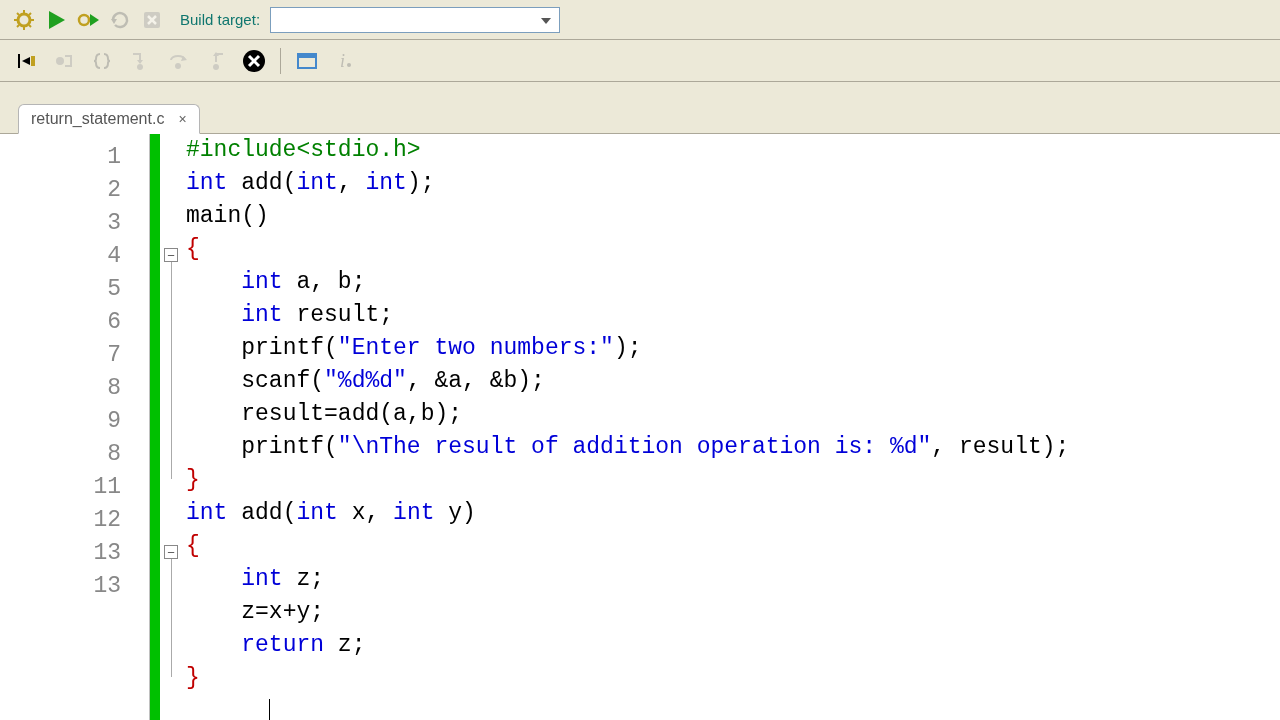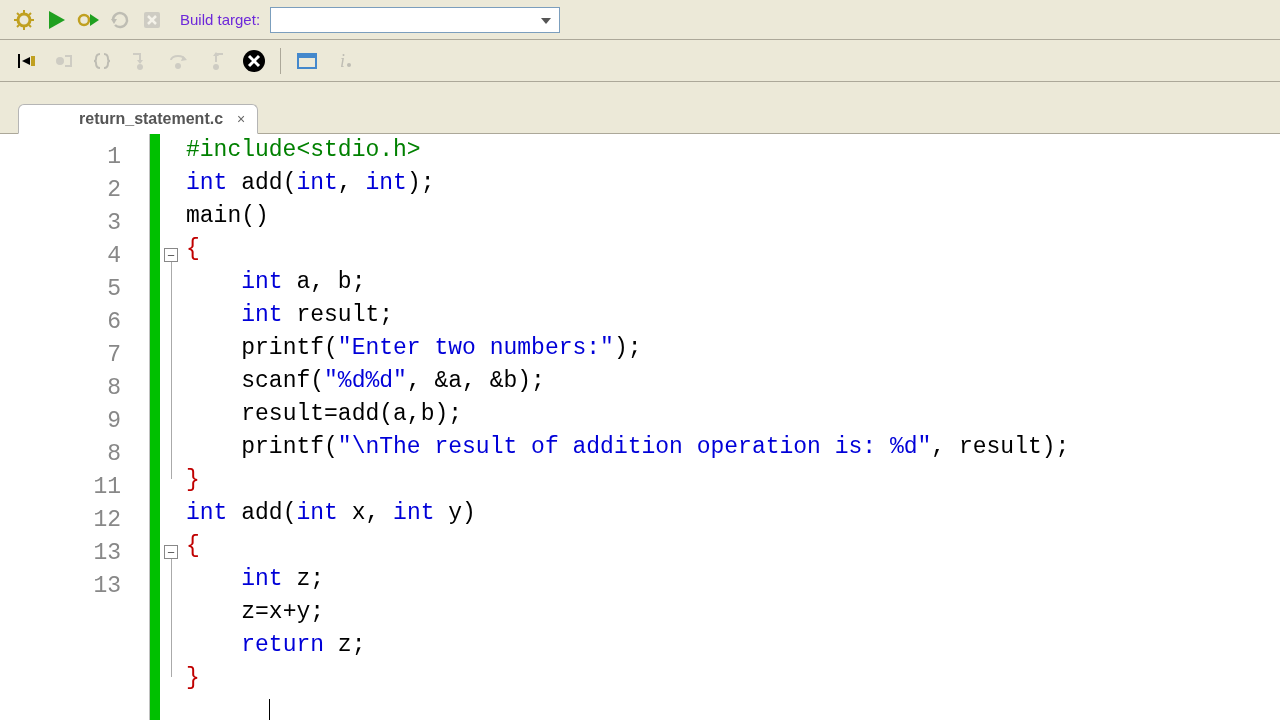--- a/index.html
+++ b/index.html
@@ -23,21 +23,21 @@
       width: 28px;
       height: 28px;
       display: flex;
       align-items: center;
       justify-content: center;
       cursor: pointer;
     }
     .toolbar-icon.disabled { opacity: 0.45; cursor: default; }
     .build-label {
       font-size: 15px;
-      color: #6d28d9;
+      color: #0f766e;
       margin-left: 10px;
       margin-right: 6px;
     }
     .build-select {
       width: 290px;
       height: 26px;
       background: #fff;
       border: 1px solid #7b9ebd;
       position: relative;
     }
@@ -88,23 +88,22 @@
       border: 1px solid #b5b5b5;
       border-top-left-radius: 6px;
       border-top-right-radius: 6px;
       padding: 5px 12px;
       border-bottom: 1px solid #fff;
       margin-bottom: -1px;
       gap: 14px;
     }
     .tab-name {
       font-size: 16px;
-      font-weight: bold;
+      font-weight: normal;
       color: #555;
-      margin-left: 48px;
     }
     .tab-close {
       font-size: 14px;
       color: #666;
       cursor: pointer;
     }
     .editor {
       display: flex;
       background: #fff;
       height: calc(720px - 40px - 42px - 18px - 34px);

